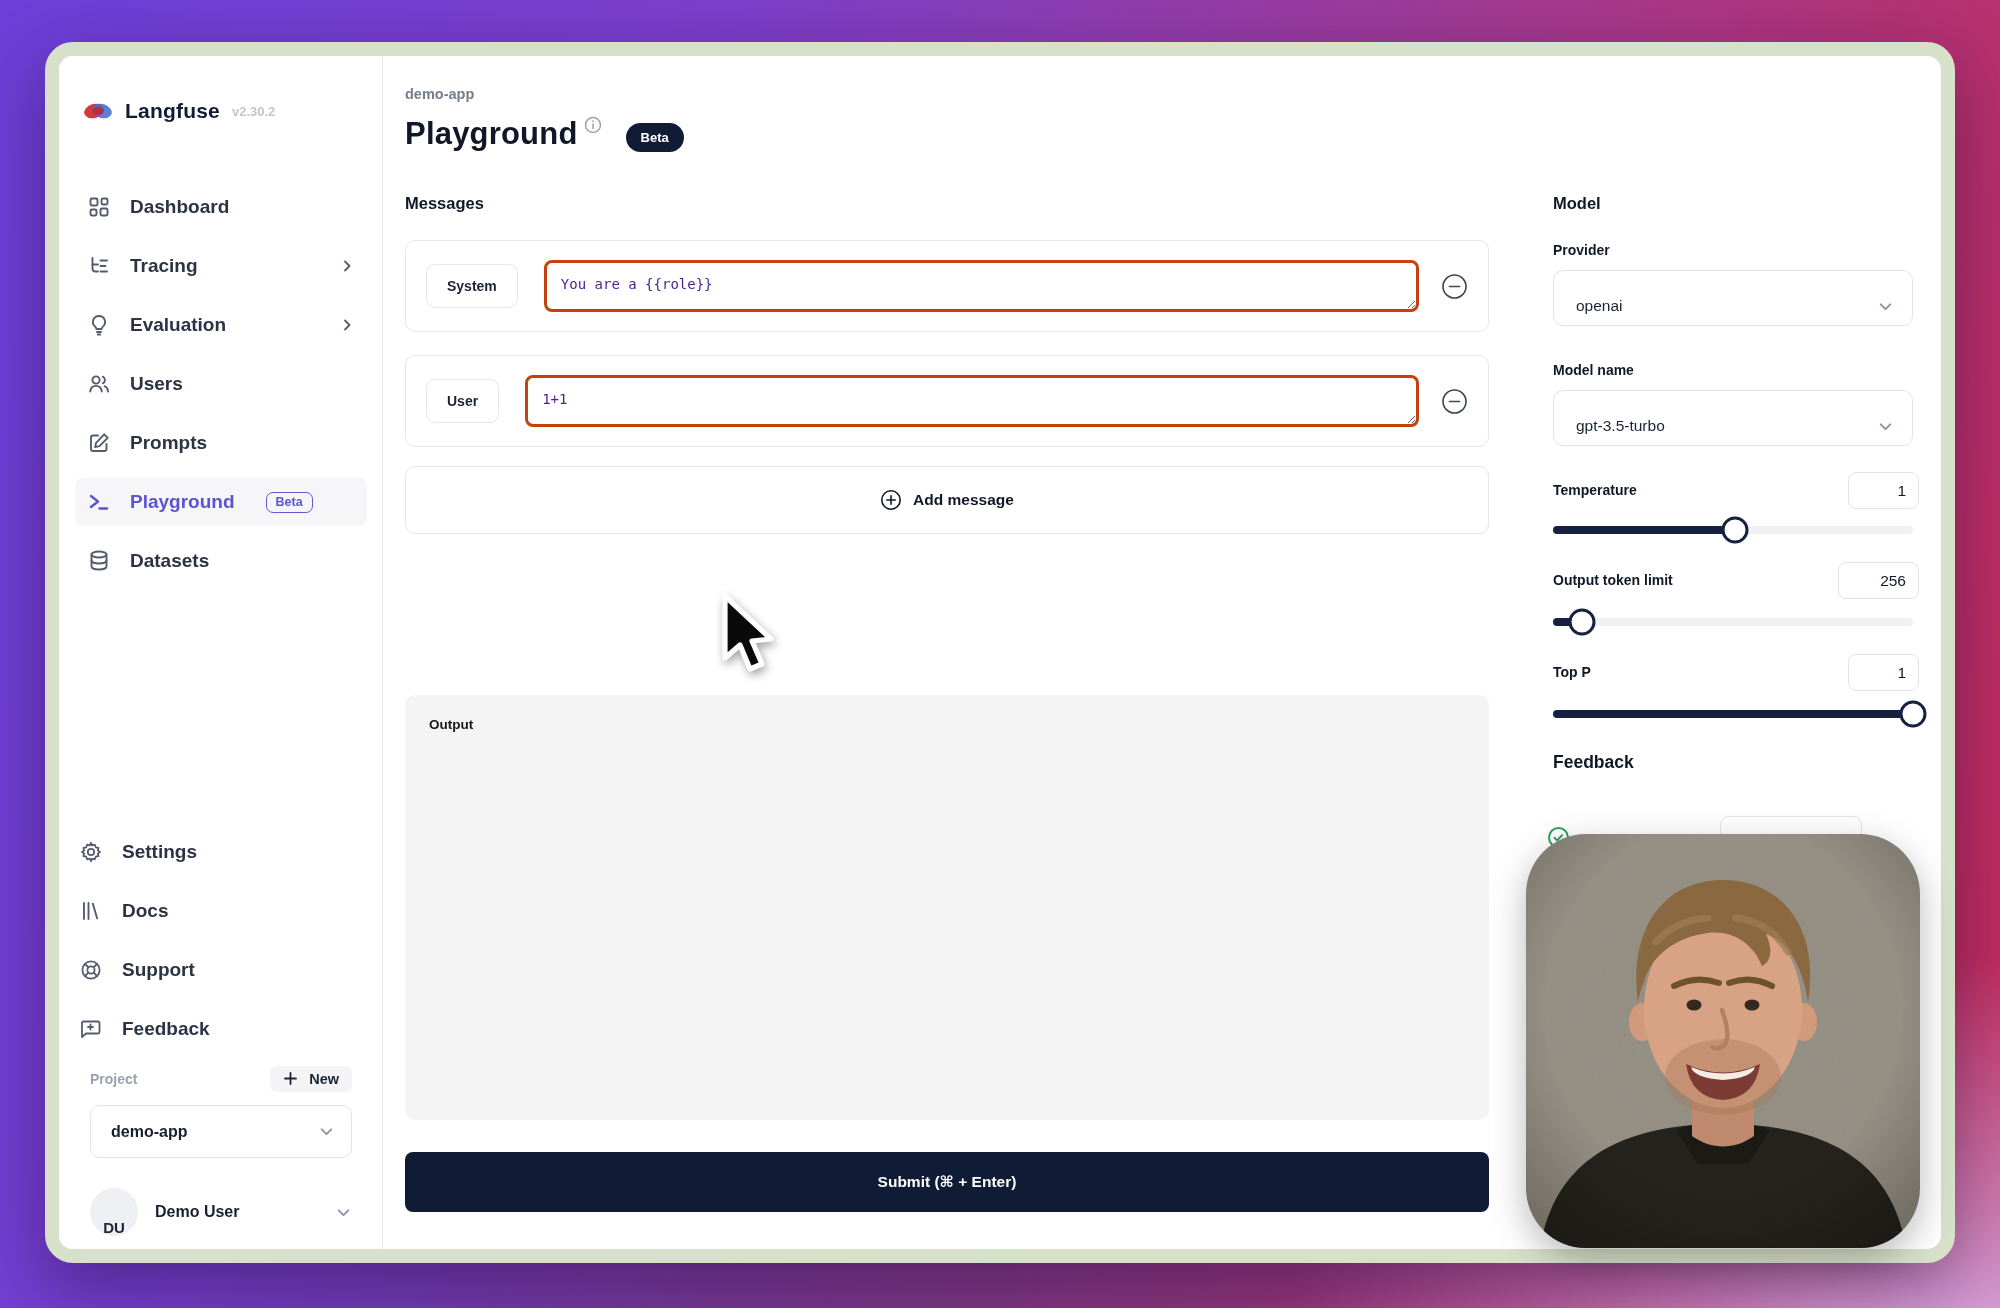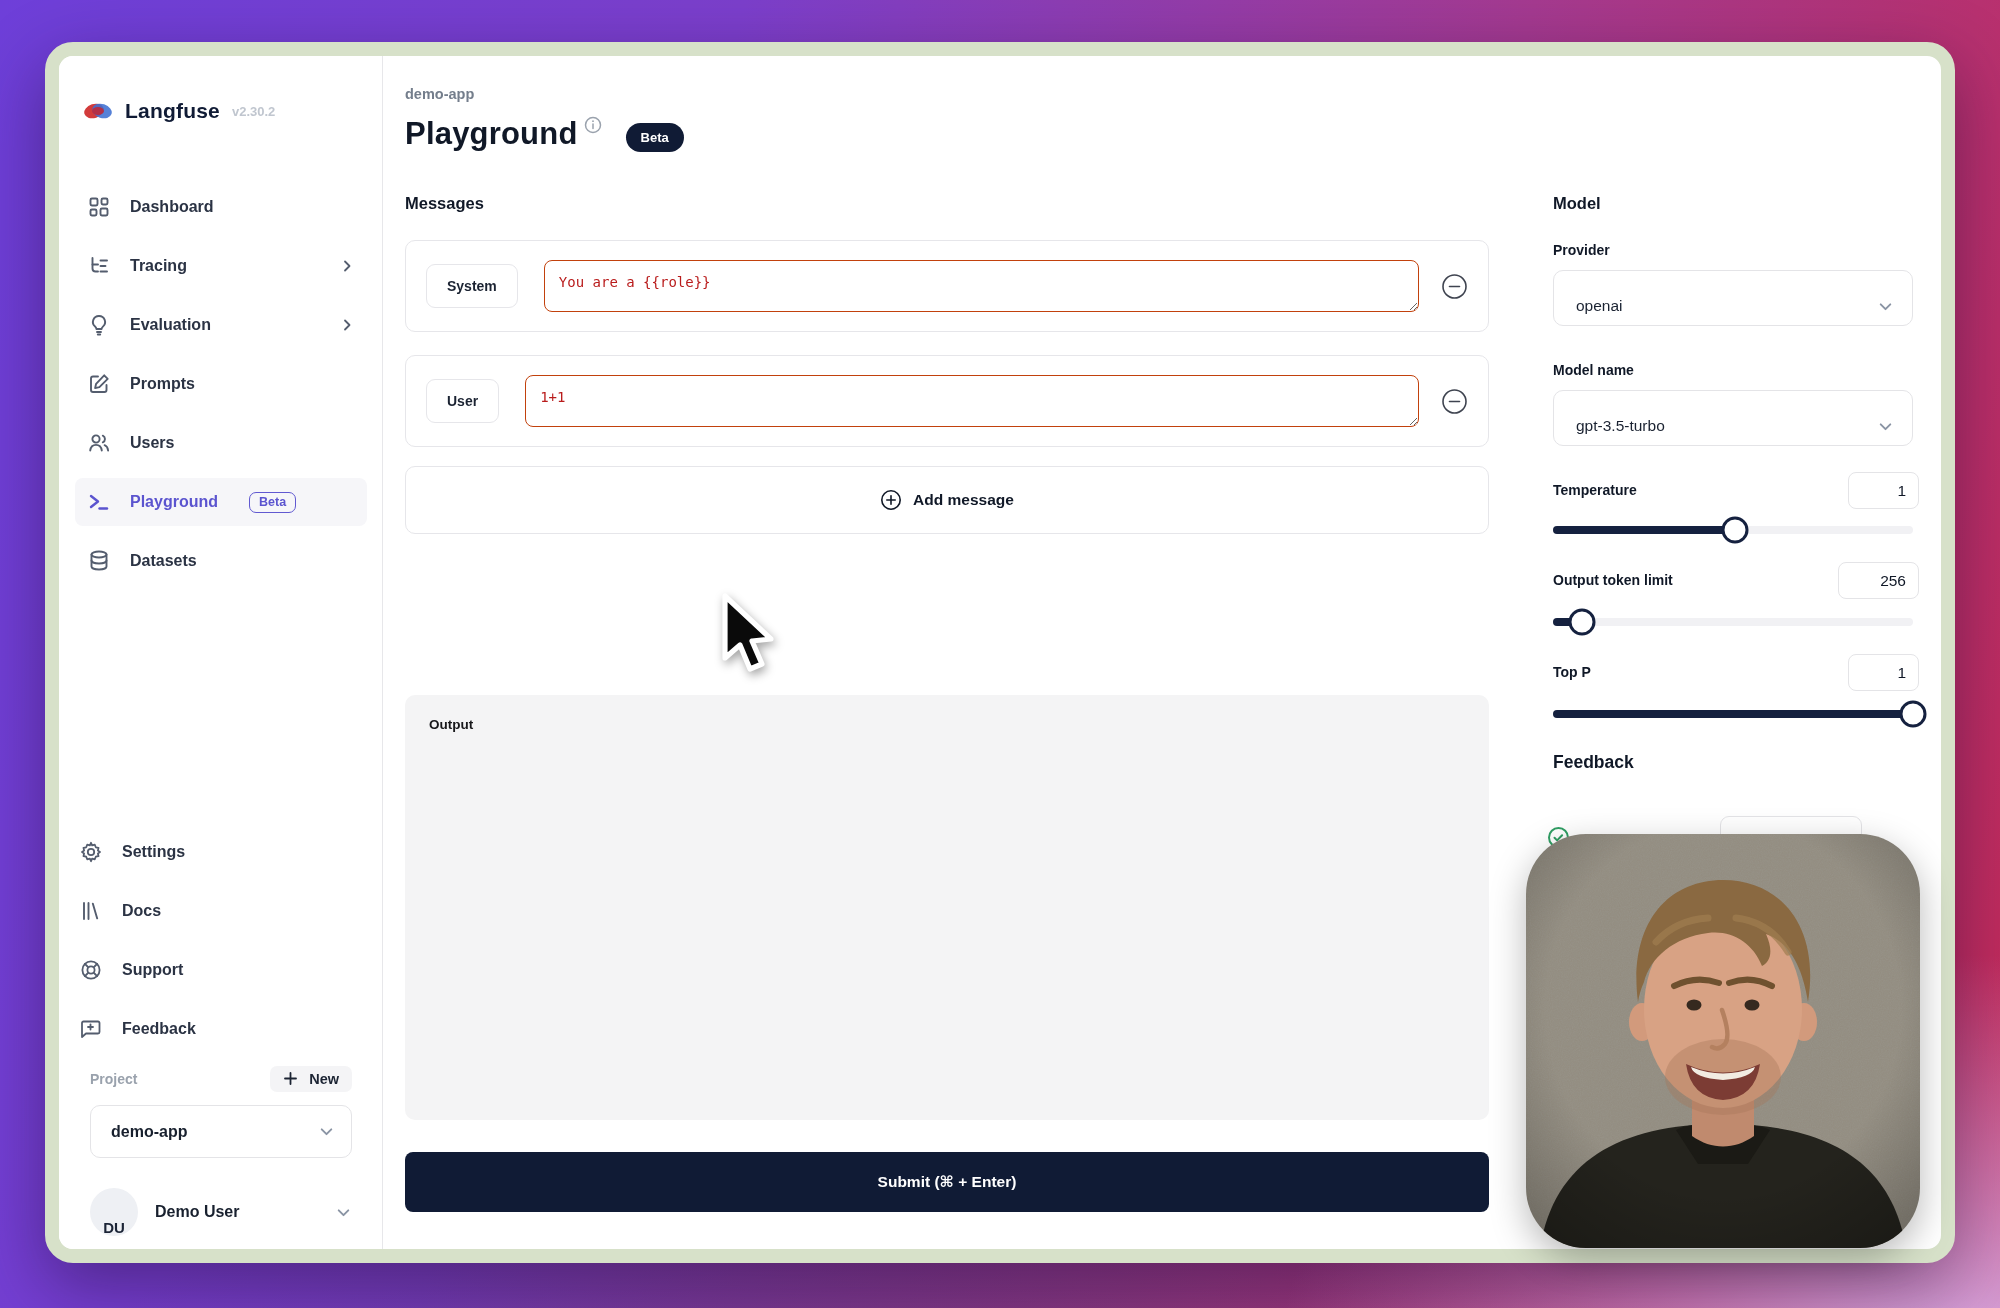--- a/index.html
+++ b/index.html
@@ -23,21 +23,21 @@
 
   
   .sidebar { position:absolute; left:0; top:0; bottom:0; width:324px; border-right:1px solid #e7e7ea; background:#fff; border-radius:14px 0 0 14px; }
   .logo-row { position:absolute; left:24px; top:42px; display:flex; align-items:center; gap:12px; }
   .logo-mark { width:30px; height:26px; position:relative; flex:none; }
   .brand { font-size:21px; font-weight:800; color:#101b35; letter-spacing:.2px; }
   .version { font-size:13px; color:#c0c6cf; font-weight:600; }
 
   .nav { position:absolute; left:16px; top:127px; width:292px; display:flex; flex-direction:column; gap:11px; }
   .nav-item { height:48px; display:flex; align-items:center; gap:19px; padding:0 12px; border-radius:8px; color:#2b3344; cursor:pointer; }
-  .nav-item .nav-label { font-size:16px; font-weight:600; }
+  .nav-item .nav-label { font-size:19px; font-weight:600; }
   .nav-item svg { flex:none; stroke:#545d6e; }
   .nav-item .chev { margin-left:auto; }
   .nav-item.selected { background:#f6f6f9; color:#5b54cf; }
   .nav-item.selected .nav-label { color:#5b54cf; }
   .nav-item.selected svg.main-ic { stroke:#5b54cf; }
   .badge-outline {
     margin-left:12px; font-size:12.5px; font-weight:700; color:#5b54cf;
     border:1.5px solid #6159d1; border-radius:7px; padding:2px 9px 3px;
   }
   .footer-nav { position:absolute; left:8px; top:772px; width:292px; display:flex; flex-direction:column; gap:11px; }
@@ -55,23 +55,23 @@
   
   .breadcrumb { position:absolute; left:346px; top:30px; font-size:14.5px; font-weight:600; color:#747e8c; }
   .title-row { position:absolute; left:346px; top:60px; display:flex; align-items:flex-start; gap:6px; }
   .page-title { font-size:31px; font-weight:800; color:#101827; letter-spacing:.2px; }
   .beta-pill { margin-left:18px; margin-top:7px; background:#101b35; color:#fff; font-size:13px; font-weight:700; padding:7px 15px; border-radius:999px; }
   .section-heading { position:absolute; font-size:16.5px; font-weight:700; color:#101827; }
 
   .msg-card { position:absolute; left:346px; width:1084px; height:92px; border:1px solid #e6e6ea; border-radius:10px; background:#fff; display:flex; align-items:center; padding:0 20px; }
   .role-chip { border:1px solid #e6e6ea; border-radius:9px; padding:13px 20px; font-size:14px; font-weight:600; color:#1b2332; background:#fff; cursor:pointer; white-space:nowrap; }
   .msg-card textarea {
-    margin-left:26px; flex:1; height:52px; border:1px solid #c2410c; border-radius:8px;
+    margin-left:26px; flex:1; height:52px; border:3px solid #c2410c; border-radius:8px;
     padding:13px 14px; font-family:"DejaVu Sans Mono","Liberation Mono",monospace;
-    font-size:14px; color:#b91c1c; outline:none; background:#fff;
+    font-size:14px; color:#4c1d95; outline:none; background:#fff;
   }
   .minus-btn { margin-left:22px; width:27px; height:27px; flex:none; background:none; border:none; cursor:pointer; padding:0; }
   .add-card { position:absolute; left:346px; top:410px; width:1084px; height:68px; border:1px solid #e6e6ea; border-radius:10px; background:#fff; display:flex; align-items:center; justify-content:center; gap:11px; cursor:pointer; }
   .add-label { font-size:15.5px; font-weight:600; color:#101827; }
 
   .output-box { position:absolute; left:346px; top:639px; width:1084px; height:425px; background:#f4f4f5; border-radius:10px; }
   .output-label { position:absolute; left:24px; top:22px; font-size:13.5px; font-weight:700; color:#18181b; }
 
   .submit-btn { position:absolute; left:346px; top:1096px; width:1084px; height:60px; background:#101b35; border:none; border-radius:8px; color:#fff; font-size:15.5px; font-weight:600; font-family:"Liberation Sans","DejaVu Sans",sans-serif; cursor:pointer; }
 
@@ -142,33 +142,33 @@
               <path d="M10 19h4"></path>
               <path d="M10.8 21.5h2.4"></path>
             </svg>
           <span class="nav-label">Evaluation</span>
           <svg class="chev" width="16" height="16" viewBox="0 0 16 16" fill="none" stroke="#8a94a4" stroke-width="1.8" stroke-linecap="round" stroke-linejoin="round">
               <path d="M6 3.5 L10.5 8 L6 12.5"></path>
             </svg>
         </div>
         <div class="nav-item">
           <svg class="main-ic" width="24" height="24" viewBox="0 0 24 24" fill="none" stroke-width="1.9" stroke-linecap="round" stroke-linejoin="round">
-              <path d="M11 4.5H6a2 2 0 0 0-2 2V18a2 2 0 0 0 2 2h11.5a2 2 0 0 0 2-2v-5"></path>
-              <path d="M17.2 3.3l3.5 3.5-8.3 8.3-4.3 1 1-4.3z"></path>
-            </svg>
-          <span class="nav-label">Prompts</span>
-        </div>
-        <div class="nav-item">
-          <svg class="main-ic" width="24" height="24" viewBox="0 0 24 24" fill="none" stroke-width="1.9" stroke-linecap="round" stroke-linejoin="round">
               <circle cx="9" cy="8" r="3.6"></circle>
               <path d="M3.2 19.5c.5-3.6 2.6-5.6 5.8-5.6s5.3 2 5.8 5.6"></path>
               <path d="M15.8 4.7a3.6 3.6 0 0 1 0 6.6"></path>
               <path d="M17.6 14.2c2.1.8 3.2 2.5 3.5 5.3"></path>
             </svg>
           <span class="nav-label">Users</span>
+        </div>
+        <div class="nav-item">
+          <svg class="main-ic" width="24" height="24" viewBox="0 0 24 24" fill="none" stroke-width="1.9" stroke-linecap="round" stroke-linejoin="round">
+              <path d="M11 4.5H6a2 2 0 0 0-2 2V18a2 2 0 0 0 2 2h11.5a2 2 0 0 0 2-2v-5"></path>
+              <path d="M17.2 3.3l3.5 3.5-8.3 8.3-4.3 1 1-4.3z"></path>
+            </svg>
+          <span class="nav-label">Prompts</span>
         </div>
         <div class="nav-item selected">
           <svg class="main-ic" width="24" height="24" viewBox="0 0 24 24" fill="none" stroke="#5b54cf" stroke-width="2.4" stroke-linecap="round" stroke-linejoin="round">
               <path d="M4 6 L11 11.5 L4 17"></path>
               <path d="M12.5 18.5 H20"></path>
             </svg>
           <span class="nav-label">Playground</span>
           <span class="badge-outline">Beta</span>
         </div>
         <div class="nav-item">

